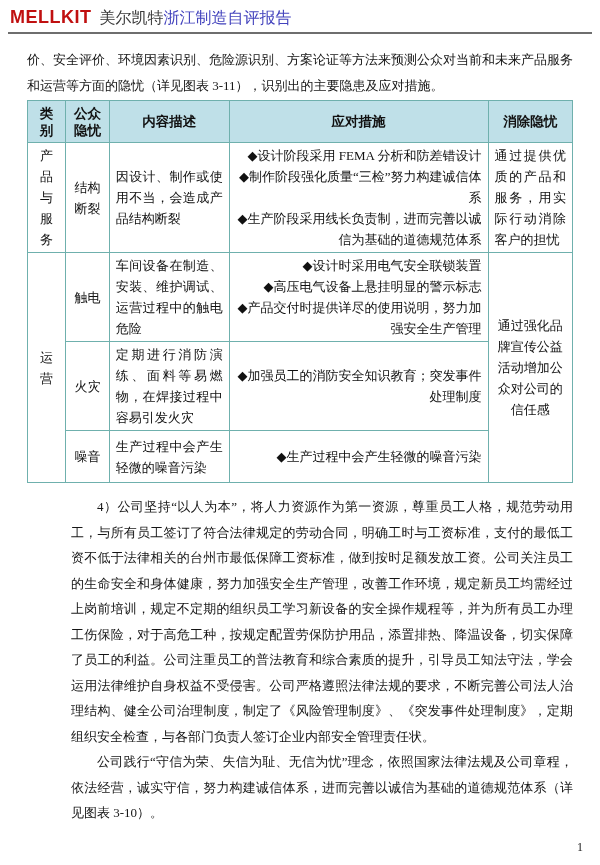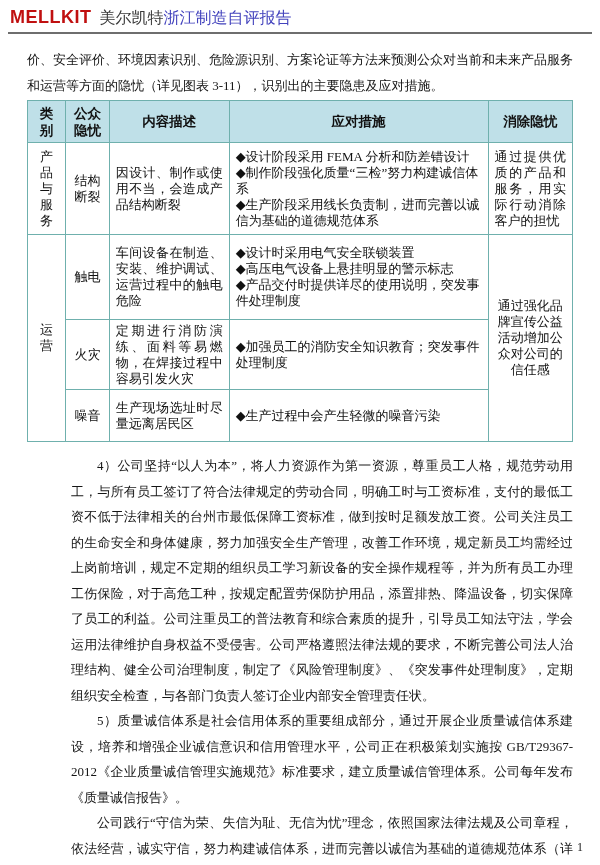--- a/index.html
+++ b/index.html
@@ -38,32 +38,32 @@
   }
 
   
   table.concerns {
     border-collapse:collapse; width:100%; table-layout:fixed;
     margin-top:2px;
     border-radius:23px;
   }
   table.concerns th, table.concerns td {
     border:1px solid #6fb0ad;
-    font-size:13px; line-height:16px;
+    font-size:13px; line-height:21px;
     padding:2px 6px;
     vertical-align:middle;
     word-break:break-all;
   }
   table.concerns th {
     background:#bfe0e8; font-weight:bold; text-align:center;
     font-size:13.5px; line-height:17px;
   }
   td.center { text-align:center; }
   td.just   { text-align:justify; }
-  td.measures { text-align:left; padding-left:5px;margin-left:28px; }
+  td.measures { text-align:right; padding-left:5px;margin-left:28px; }
   .measure-item { margin:0; }
 
   .page-number {
     position:absolute; right:17px; bottom:10px;
     font-size:12px; color:#222;
   }
 </style>
 </head>
 <body>
 
@@ -109,43 +109,42 @@
         <td class="just">通过提供优质的产品和服务，用实际行动消除客户的担忧</td>
       </tr>
 
       <tr style="height:85px">
         <td class="center" rowspan="3">运营</td>
         <td class="center">触电</td>
         <td class="just">车间设备在制造、安装、维护调试、运营过程中的触电危险</td>
         <td class="measures">
           <div class="measure-item">◆设计时采用电气安全联锁装置</div>
           <div class="measure-item">◆高压电气设备上悬挂明显的警示标志</div>
-          <div class="measure-item">◆产品交付时提供详尽的使用说明，突发事件处理制度</div>
+          <div class="measure-item">◆产品交付时提供详尽的使用说明，努力加强安全生产管理</div>
         </td>
         <td class="center" rowspan="3">通过强化品牌宣传公益活动增加公众对公司的信任感</td>
       </tr>
 
       <tr style="height:70px">
         <td class="center">火灾</td>
         <td class="just">定期进行消防演练、面料等易燃物，在焊接过程中容易引发火灾</td>
         <td class="measures">
           <div class="measure-item">◆加强员工的消防安全知识教育；突发事件处理制度</div>
         </td>
       </tr>
 
       <tr style="height:52px">
         <td class="center">噪音</td>
-        <td class="just">生产现场选址时尽量远离居民区</td>
+        <td class="just">生产过程中会产生轻微的噪音污染</td>
         <td class="measures">
           <div class="measure-item">◆生产过程中会产生轻微的噪音污染</div>
         </td>
       </tr>
     </tbody>
       </table>
 
     <p class="body-text indent" style="margin-top:11px">4）公司坚持“以人为本”，将人力资源作为第一资源，尊重员工人格，规范劳动用工，与所有员工签订了符合法律规定的劳动合同，明确工时与工资标准，支付的最低工资不低于法律相关的台州市最低保障工资标准，做到按时足额发放工资。公司关注员工的生命安全和身体健康，努力加强安全生产管理，改善工作环境，规定新员工均需经过上岗前培训，规定不定期的组织员工学习新设备的安全操作规程等，并为所有员工办理工伤保险，对于高危工种，按规定配置劳保防护用品，添置排热、降温设备，切实保障了员工的利益。公司注重员工的普法教育和综合素质的提升，引导员工知法守法，学会运用法律维护自身权益不受侵害。公司严格遵照法律法规的要求，不断完善公司法人治理结构、健全公司治理制度，制定了《风险管理制度》、《突发事件处理制度》，定期组织安全检查，与各部门负责人签订企业内部安全管理责任状。</p>
-    <p class="body-text indent">5）质量诚信体系是社会信用体系的重要组成部分，通过开展企业质量诚信体系建设，培养和增强企业诚信意识和信用管理水平，公司正在积极策划实施按 GB/T29367-2012《企业质量诚信管理实施规范》标准要求，建立质量诚信管理体系。公司每年发布《质量诚信报告》。</p>
     <p class="body-text indent">公司践行“守信为荣、失信为耻、无信为忧”理念，依照国家法律法规及公司章程，依法经营，诚实守信，努力构建诚信体系，进而完善以诚信为基础的道德规范体系（详见图表 3-10）。</p>
 
   </div>
 
   <div class="page-number">1</div>
 </div>
 
 </body></html>

